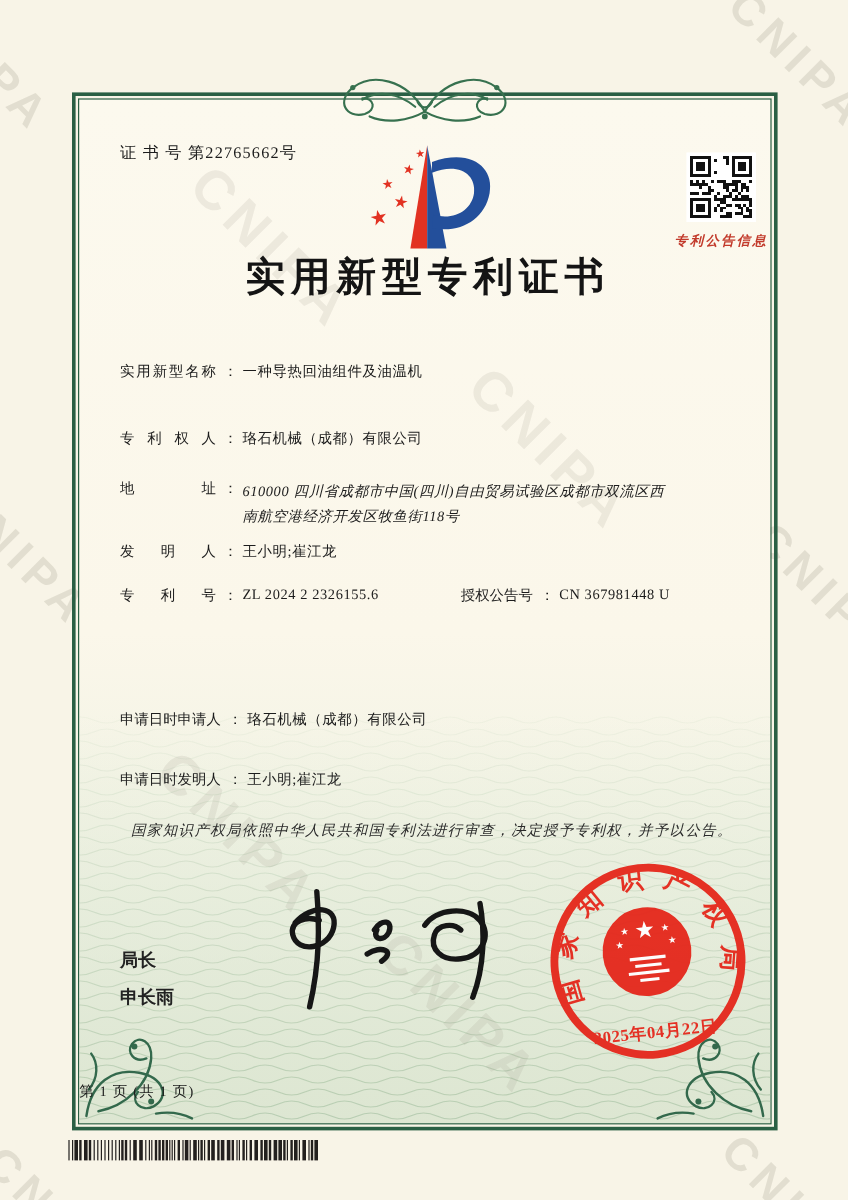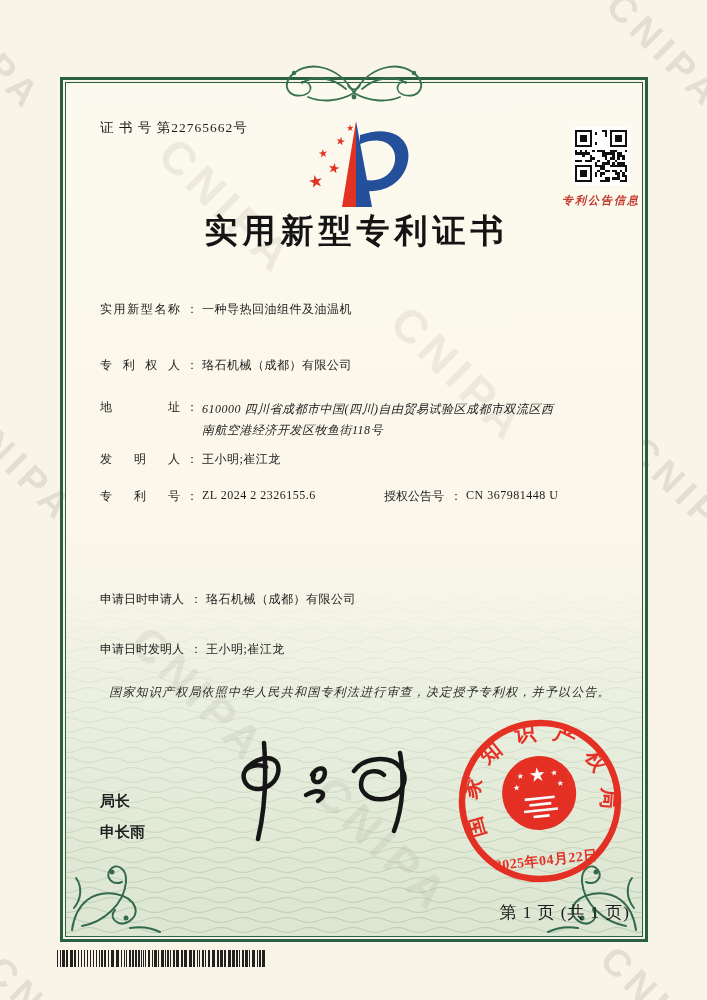--- a/index.html
+++ b/index.html
@@ -60,21 +60,21 @@
     letter-spacing:1.2px;color:#2a2a2a;
   }
   
   .sig-labels{position:absolute;left:34px;top:702px;z-index:6;
     font-family:"Liberation Sans","DejaVu Sans",sans-serif;font-size:15px;font-weight:600;
     line-height:31px;color:#222;}
   .sig-script{position:absolute;left:128px;top:652px;width:240px;height:120px;z-index:6;}
   
   .seal{position:absolute;left:378px;top:622px;width:192px;height:192px;z-index:7;opacity:0.95;}
   
-  .page-footer{position:absolute;left:0;right:12px;top:818px;text-align:right;font-size:17px;z-index:5;letter-spacing:1px;}
+  .page-footer{position:absolute;left:0;right:0;top:818px;text-align:left;font-size:12px;z-index:5;letter-spacing:1px;}
   .barcode{position:absolute;left:57px;top:950px;width:214px;height:17px;z-index:3;}
   .barcode div{position:absolute;top:0;bottom:0;background:#23201e;}
   
   .orn{position:absolute;pointer-events:none;}
   .orn-top{left:248px;top:55px;width:212px;height:52px;z-index:4;}
   .orn-bl{left:2px;bottom:2px;width:96px;height:96px;z-index:4;}
   .orn-br{right:2px;bottom:2px;width:96px;height:96px;z-index:4;transform:scaleX(-1);}
 </style>
 </head>
 <body>

